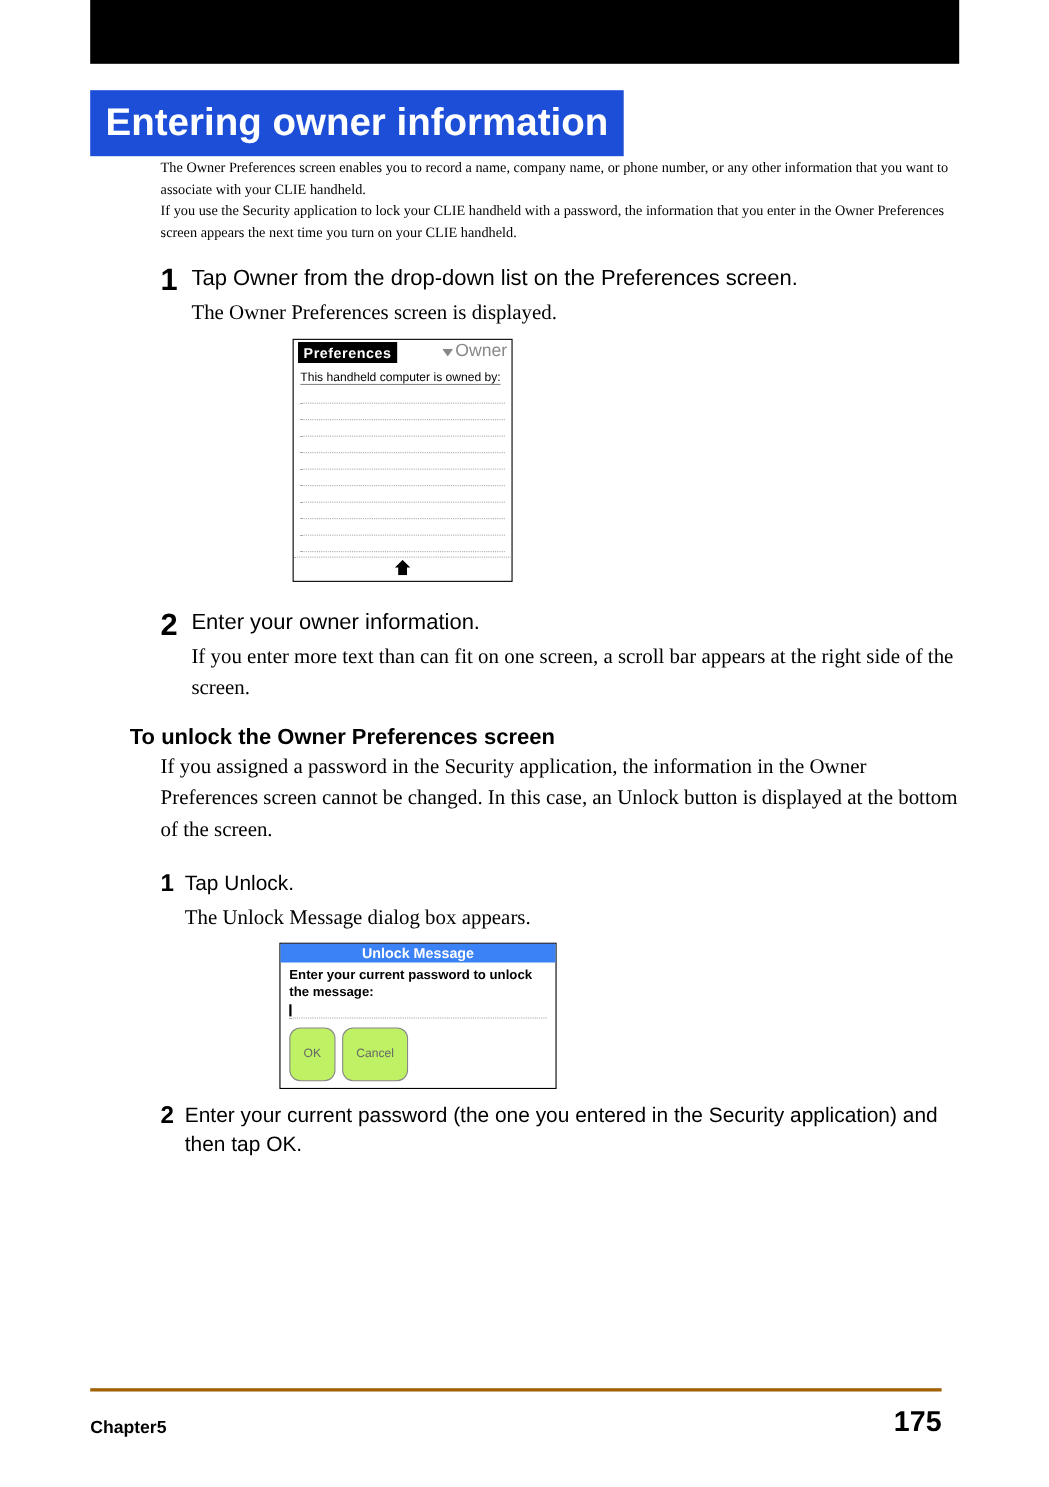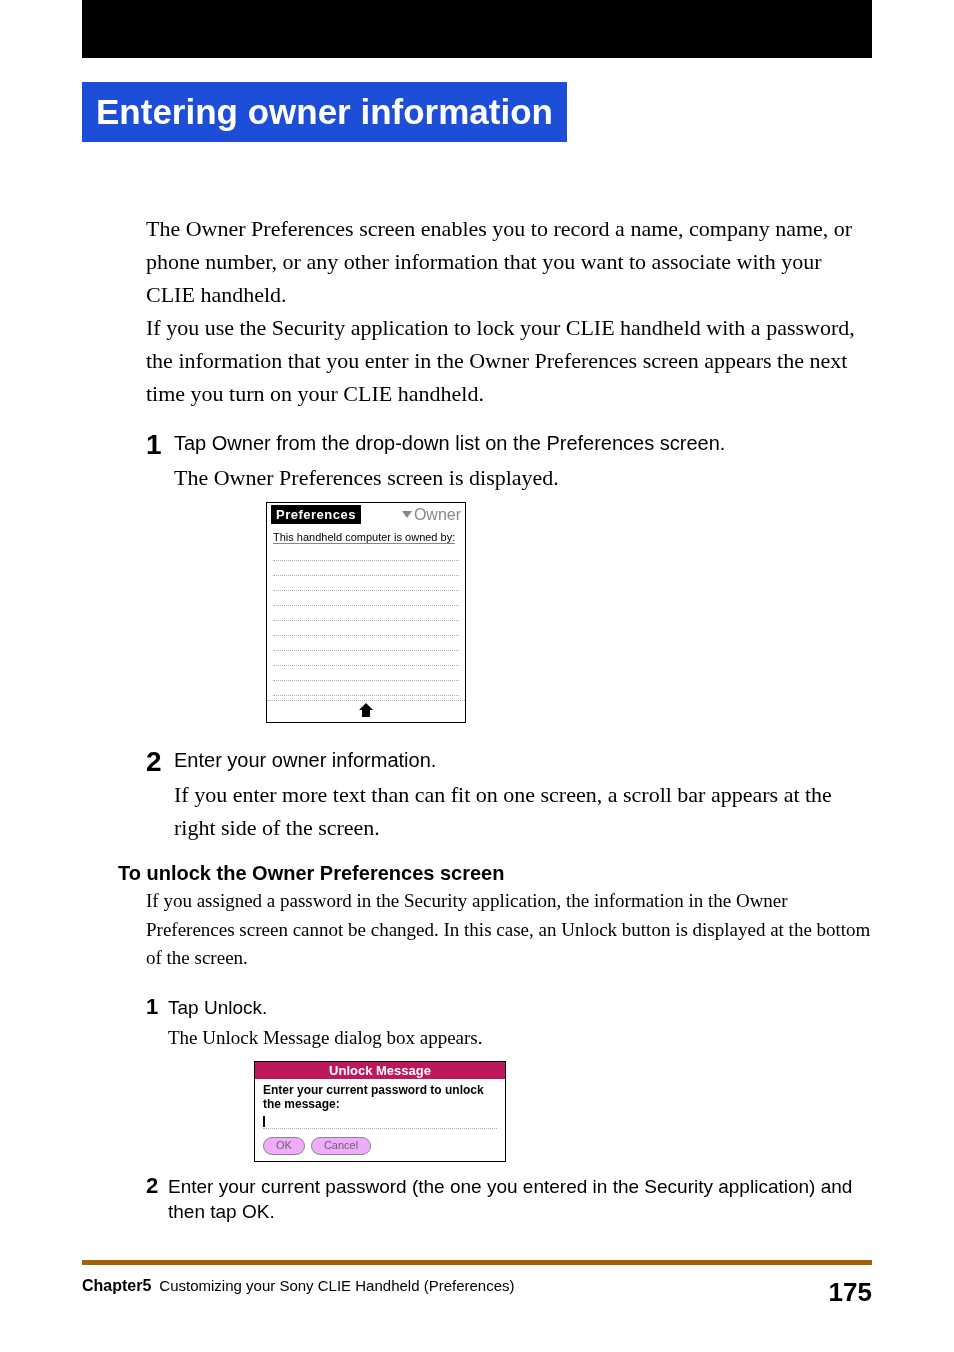--- a/index.html
+++ b/index.html
@@ -22,23 +22,22 @@
       background: #1d4ed8;
       color: #fff;
       font-family: Arial, Helvetica, sans-serif;
       font-weight: bold;
       font-size: 35px;
       padding: 10px 14px 10px 14px;
       display: inline-block;
       margin-top: 24px;
     }
     .intro-block {
-      margin-top: 70px;
       margin-left: 64px;
-      font-size: 22px;
+      font-size: 13px;
       line-height: 1.5;
     }
     .intro-block p { margin-bottom: 0; }
     .step-row {
       display: flex;
       align-items: flex-start;
       margin-left: 64px;
     }
     .step-number {
       font-family: Arial, Helvetica, sans-serif;
@@ -50,21 +49,21 @@
     }
     .step-body {
       flex: 1;
     }
     .step-instruction {
       font-family: Arial, Helvetica, sans-serif;
       font-size: 20px;
       line-height: 1.35;
     }
     .step-caption {
-      font-size: 22px;
+      font-size: 19px;
       line-height: 1.5;
       margin-top: 4px;
     }
     .step1 { margin-top: 20px; }
     .step2 { margin-top: 24px; }
     .subheading {
       font-family: Arial, Helvetica, sans-serif;
       font-weight: bold;
       font-size: 20px;
       margin-left: 36px;
@@ -142,21 +141,21 @@
     
     .unlock-shot {
       border: 1.5px solid #000;
       width: 252px;
       margin-left: 86px;
       margin-top: 8px;
       background: #fff;
       font-family: Arial, Helvetica, sans-serif;
     }
     .unlock-titlebar {
-      background: #be185d;
+      background: #3b82f6;
       color: #fff;
       font-weight: bold;
       font-size: 13px;
       text-align: center;
       padding: 1px 0;
     }
     .unlock-body {
       padding: 4px 8px 6px 8px;
     }
     .unlock-prompt {
@@ -180,36 +179,36 @@
     }
     .unlock-buttons {
       margin-top: 8px;
       display: flex;
       gap: 6px;
     }
     .pill-btn {
       border: 1px solid #888;
       border-radius: 10px;
       font-size: 11px;
-      padding: 0px 12px;
+      padding: 16px 12px;
       line-height: 1.4;
       color: #666;
-      background: #f0abfc;
+      background: #bef264;
     }
 
     
     .page-footer {
       position: absolute;
       bottom: 44px;
       left: 82px;
-      right: 82px;
-      border-top: 5px solid #a16207;
+      right: 98px;
+      border-top: 3px solid #a16207;
       padding-top: 12px;
       display: flex;
-      align-items: flex-start;
+      align-items: flex-end;
       font-family: Arial, Helvetica, sans-serif;
     }
     .footer-chapter {
       font-weight: 900;
       font-size: 16px;
     }
     .footer-title {
       font-size: 15px;
       margin-left: 8px;
     }
@@ -310,15 +309,14 @@
   <div class="step-row unlock-step unlock-step2">
     <div class="step-number">2</div>
     <div class="step-body">
       <div class="step-instruction">Enter your current password (the one you entered in the Security application) and then tap OK.</div>
     </div>
   </div>
 </div>
 
 <div class="page-footer">
   <span class="footer-chapter">Chapter5</span>
-  <span class="footer-title">Customizing your Sony CLIE Handheld (Preferences)</span>
   <span class="footer-pagenum">175</span>
 </div>
 
 </body></html>

